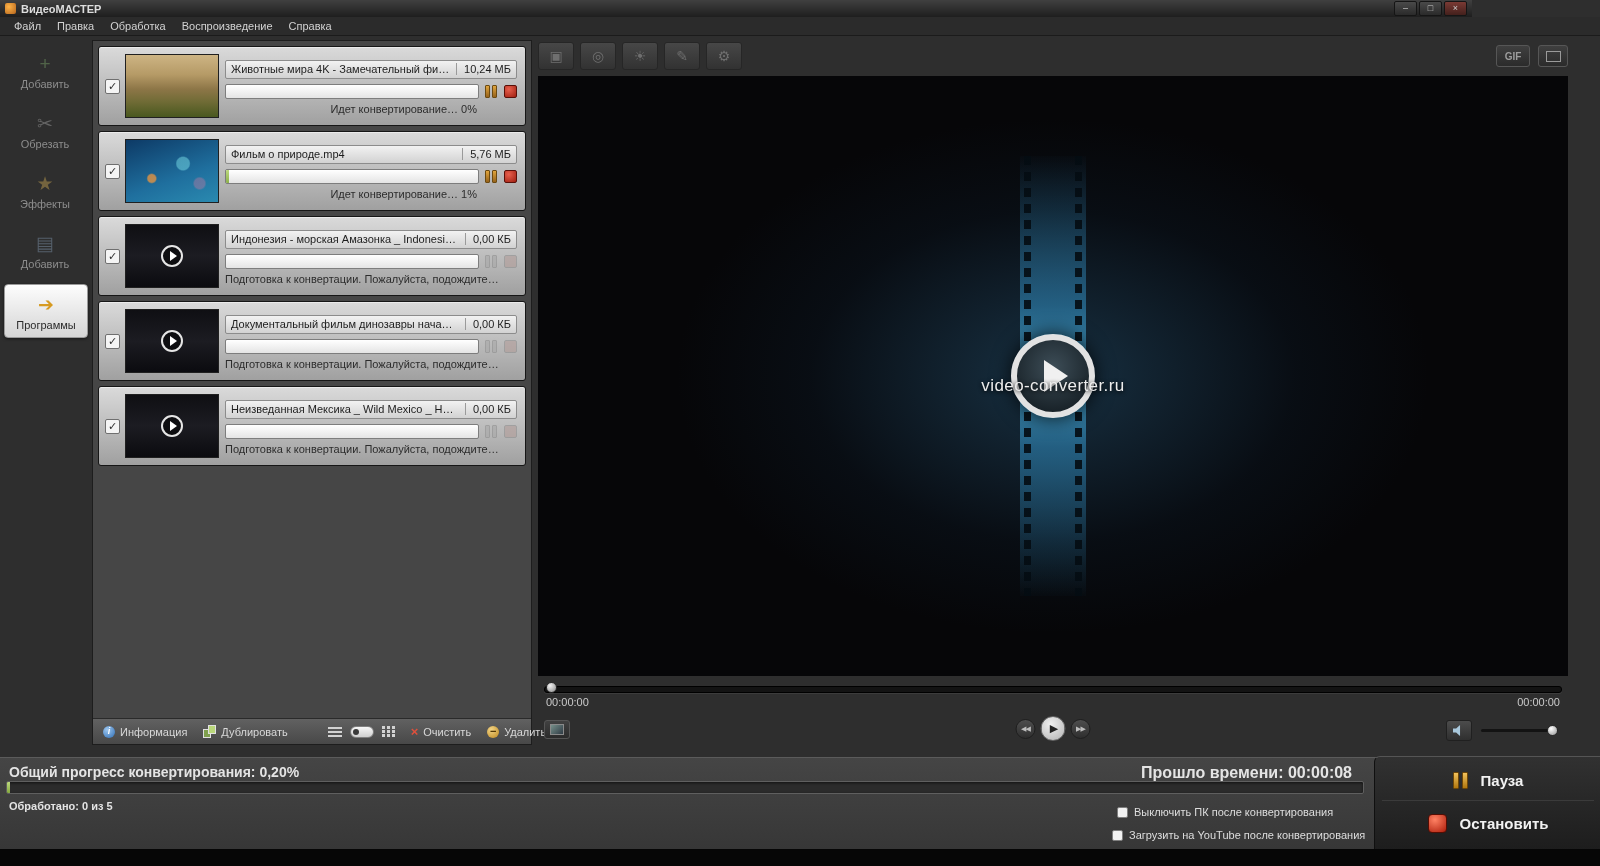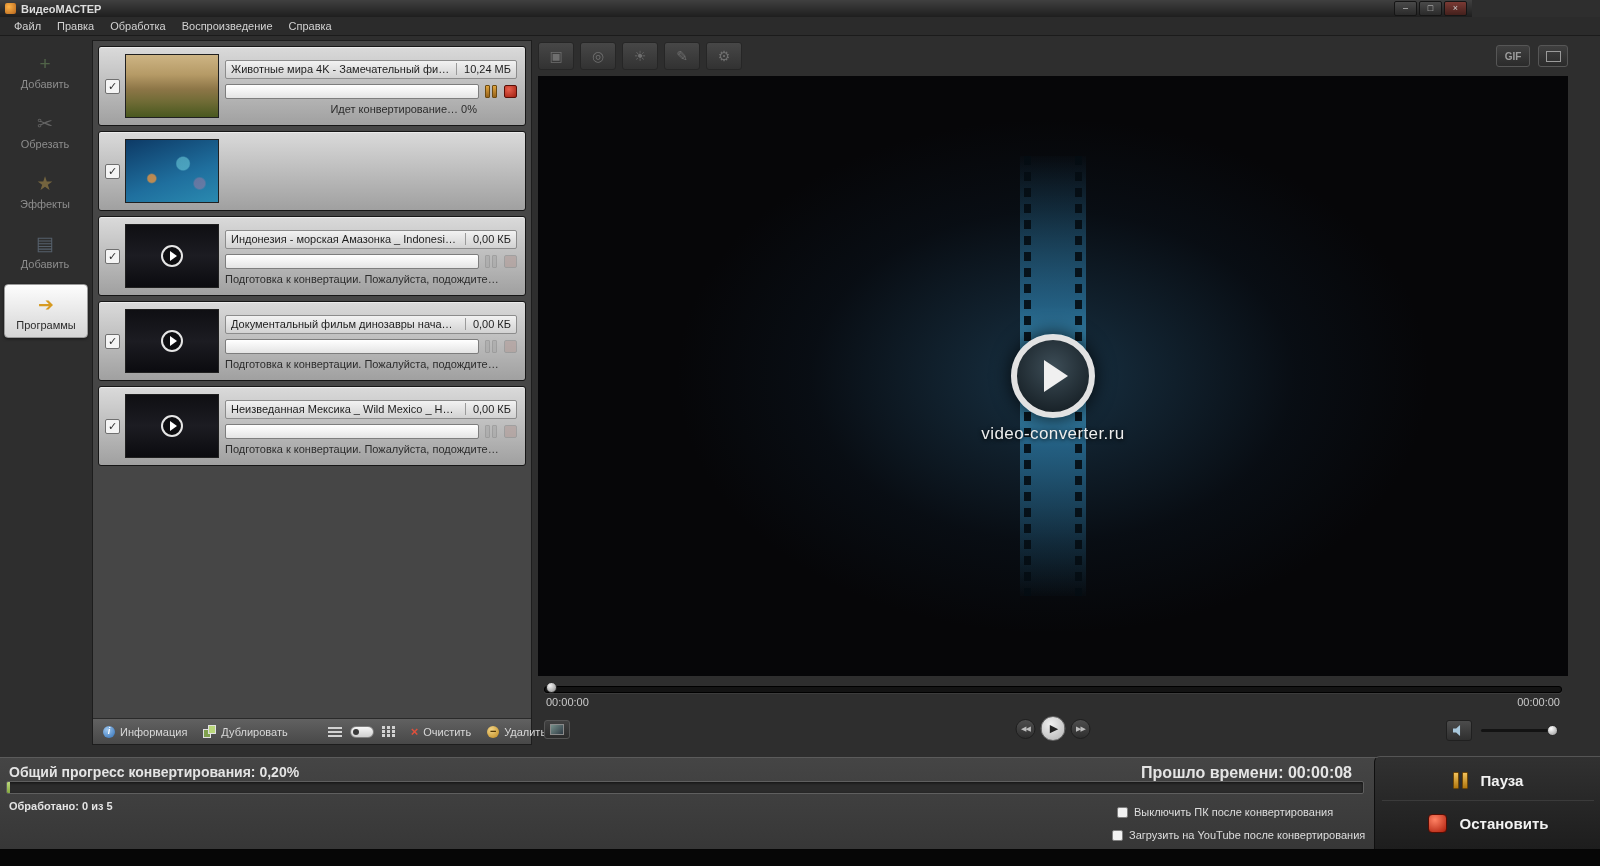--- a/index.html
+++ b/index.html
@@ -75,21 +75,21 @@
   .fs-btn{width:28px;height:20px;border:1px solid #565656;border-radius:3px;background:linear-gradient(#3f3f3f,#2b2b2b);display:flex;align-items:center;justify-content:center;}
   .fs-icon{width:13px;height:9px;border:1px solid #9a9a9a;}
   .video{position:absolute;left:0;top:36px;width:1030px;height:600px;background:#060608;overflow:hidden;}
   .glow{position:absolute;left:50%;top:50%;width:760px;height:520px;transform:translate(-50%,-50%);background:radial-gradient(ellipse at center,rgba(48,108,148,.42),rgba(22,52,80,.16) 45%,transparent 70%);}
   .filmstrip{position:absolute;left:50%;top:50%;transform:translate(-50%,-50%);width:66px;height:440px;background:linear-gradient(180deg,rgba(18,55,80,.05),rgba(40,110,150,.8) 34%,rgba(70,160,200,.9) 50%,rgba(40,110,150,.8) 66%,rgba(18,55,80,.05));}
   .filmstrip::before,.filmstrip::after{content:"";position:absolute;top:0;bottom:0;width:7px;background:repeating-linear-gradient(rgba(4,12,18,.9) 0 9px,transparent 9px 16px);}
   .filmstrip::before{left:4px;}
   .filmstrip::after{right:4px;}
   .big-play{position:absolute;left:50%;top:50%;transform:translate(-50%,-50%);width:72px;height:72px;border-radius:50%;border:6px solid #e2e2e2;background:radial-gradient(circle at 50% 38%,#3d4d57,#0e161b);box-shadow:0 0 20px rgba(0,0,0,.85);box-sizing:content-box;}
   .big-play::after{content:"";position:absolute;left:27px;top:20px;border-left:24px solid #f0f0f0;border-top:16px solid transparent;border-bottom:16px solid transparent;}
-  .watermark{position:absolute;left:50%;top:50%;transform:translateX(-50%);margin-top:48px;color:#ededed;font-size:17px;letter-spacing:.4px;text-shadow:0 1px 4px #000;white-space:nowrap;}
+  .watermark{position:absolute;left:50%;top:50%;transform:translateX(-50%);color:#ededed;font-size:17px;letter-spacing:.4px;text-shadow:0 1px 4px #000;white-space:nowrap;}
   .seek-row{position:absolute;left:6px;right:6px;top:642px;height:12px;}
   .seek-track{position:absolute;left:0;right:0;top:4px;height:5px;background:#131313;border:1px solid #000;border-radius:3px;box-shadow:0 1px 0 rgba(255,255,255,.07);}
   .seek-handle{position:absolute;left:2px;top:0;width:11px;height:11px;border-radius:50%;background:radial-gradient(circle at 35% 30%,#f2f2f2,#888);border:1px solid #2e2e2e;box-sizing:border-box;}
   .time-left{position:absolute;left:8px;top:656px;font-size:11px;color:#cacaca;}
   .time-right{position:absolute;right:8px;top:656px;font-size:11px;color:#cacaca;}
   .controls-row{position:absolute;left:0;right:0;top:674px;height:34px;}
   .capture-btn{position:absolute;left:6px;top:6px;width:24px;height:17px;border:1px solid #555;border-radius:3px;background:linear-gradient(#414141,#2b2b2b);display:flex;align-items:center;justify-content:center;}
   .cap-icon{width:12px;height:9px;border:1px solid #8a8a8a;background:linear-gradient(135deg,#77908a,#2e3a44);}
   .transport{position:absolute;left:50%;top:2px;transform:translateX(-50%);display:flex;align-items:center;gap:5px;}
   .t-btn{width:20px;height:20px;border-radius:50%;background:linear-gradient(#4e4e4e,#2e2e2e);border:1px solid #1f1f1f;color:#bdbdbd;font-size:7px;display:flex;align-items:center;justify-content:center;letter-spacing:-1px;line-height:1;box-sizing:border-box;}
@@ -187,20 +187,37 @@
             <span class="mini-stop"></span>
           </div>
           <div class="file-status">Идет конвертирование… 0%</div>
         </div>
       </div>
       <div class="file-card">
         <span class="checkbox">✓</span>
         <div class="thumb thumb-reef">
           
         </div>
+        <div class="file-content">
+          <div class="file-titlebar">
+            <span class="file-title">Фильм о природе.mp4</span>
+            <span class="file-size">5,76 МБ</span>
+          </div>
+          <div class="file-progress-row">
+            <div class="file-track">
+              <div class="file-fill" style="width: 1%;"></div>
+            </div>
+            <span class="mini-pause">
+              <i></i>
+              <i></i>
+            </span>
+            <span class="mini-stop"></span>
+          </div>
+          <div class="file-status">Идет конвертирование… 1%</div>
+        </div>
       </div>
       <div class="file-card pending">
         <span class="checkbox">✓</span>
         <div class="thumb thumb-placeholder">
           <span class="mini-play"></span>
         </div>
         <div class="file-content">
           <div class="file-titlebar">
             <span class="file-title">Индонезия - морская Амазонка _ Indonesia - Marine Amazon …</span>
             <span class="file-size">0,00 КБ</span>

